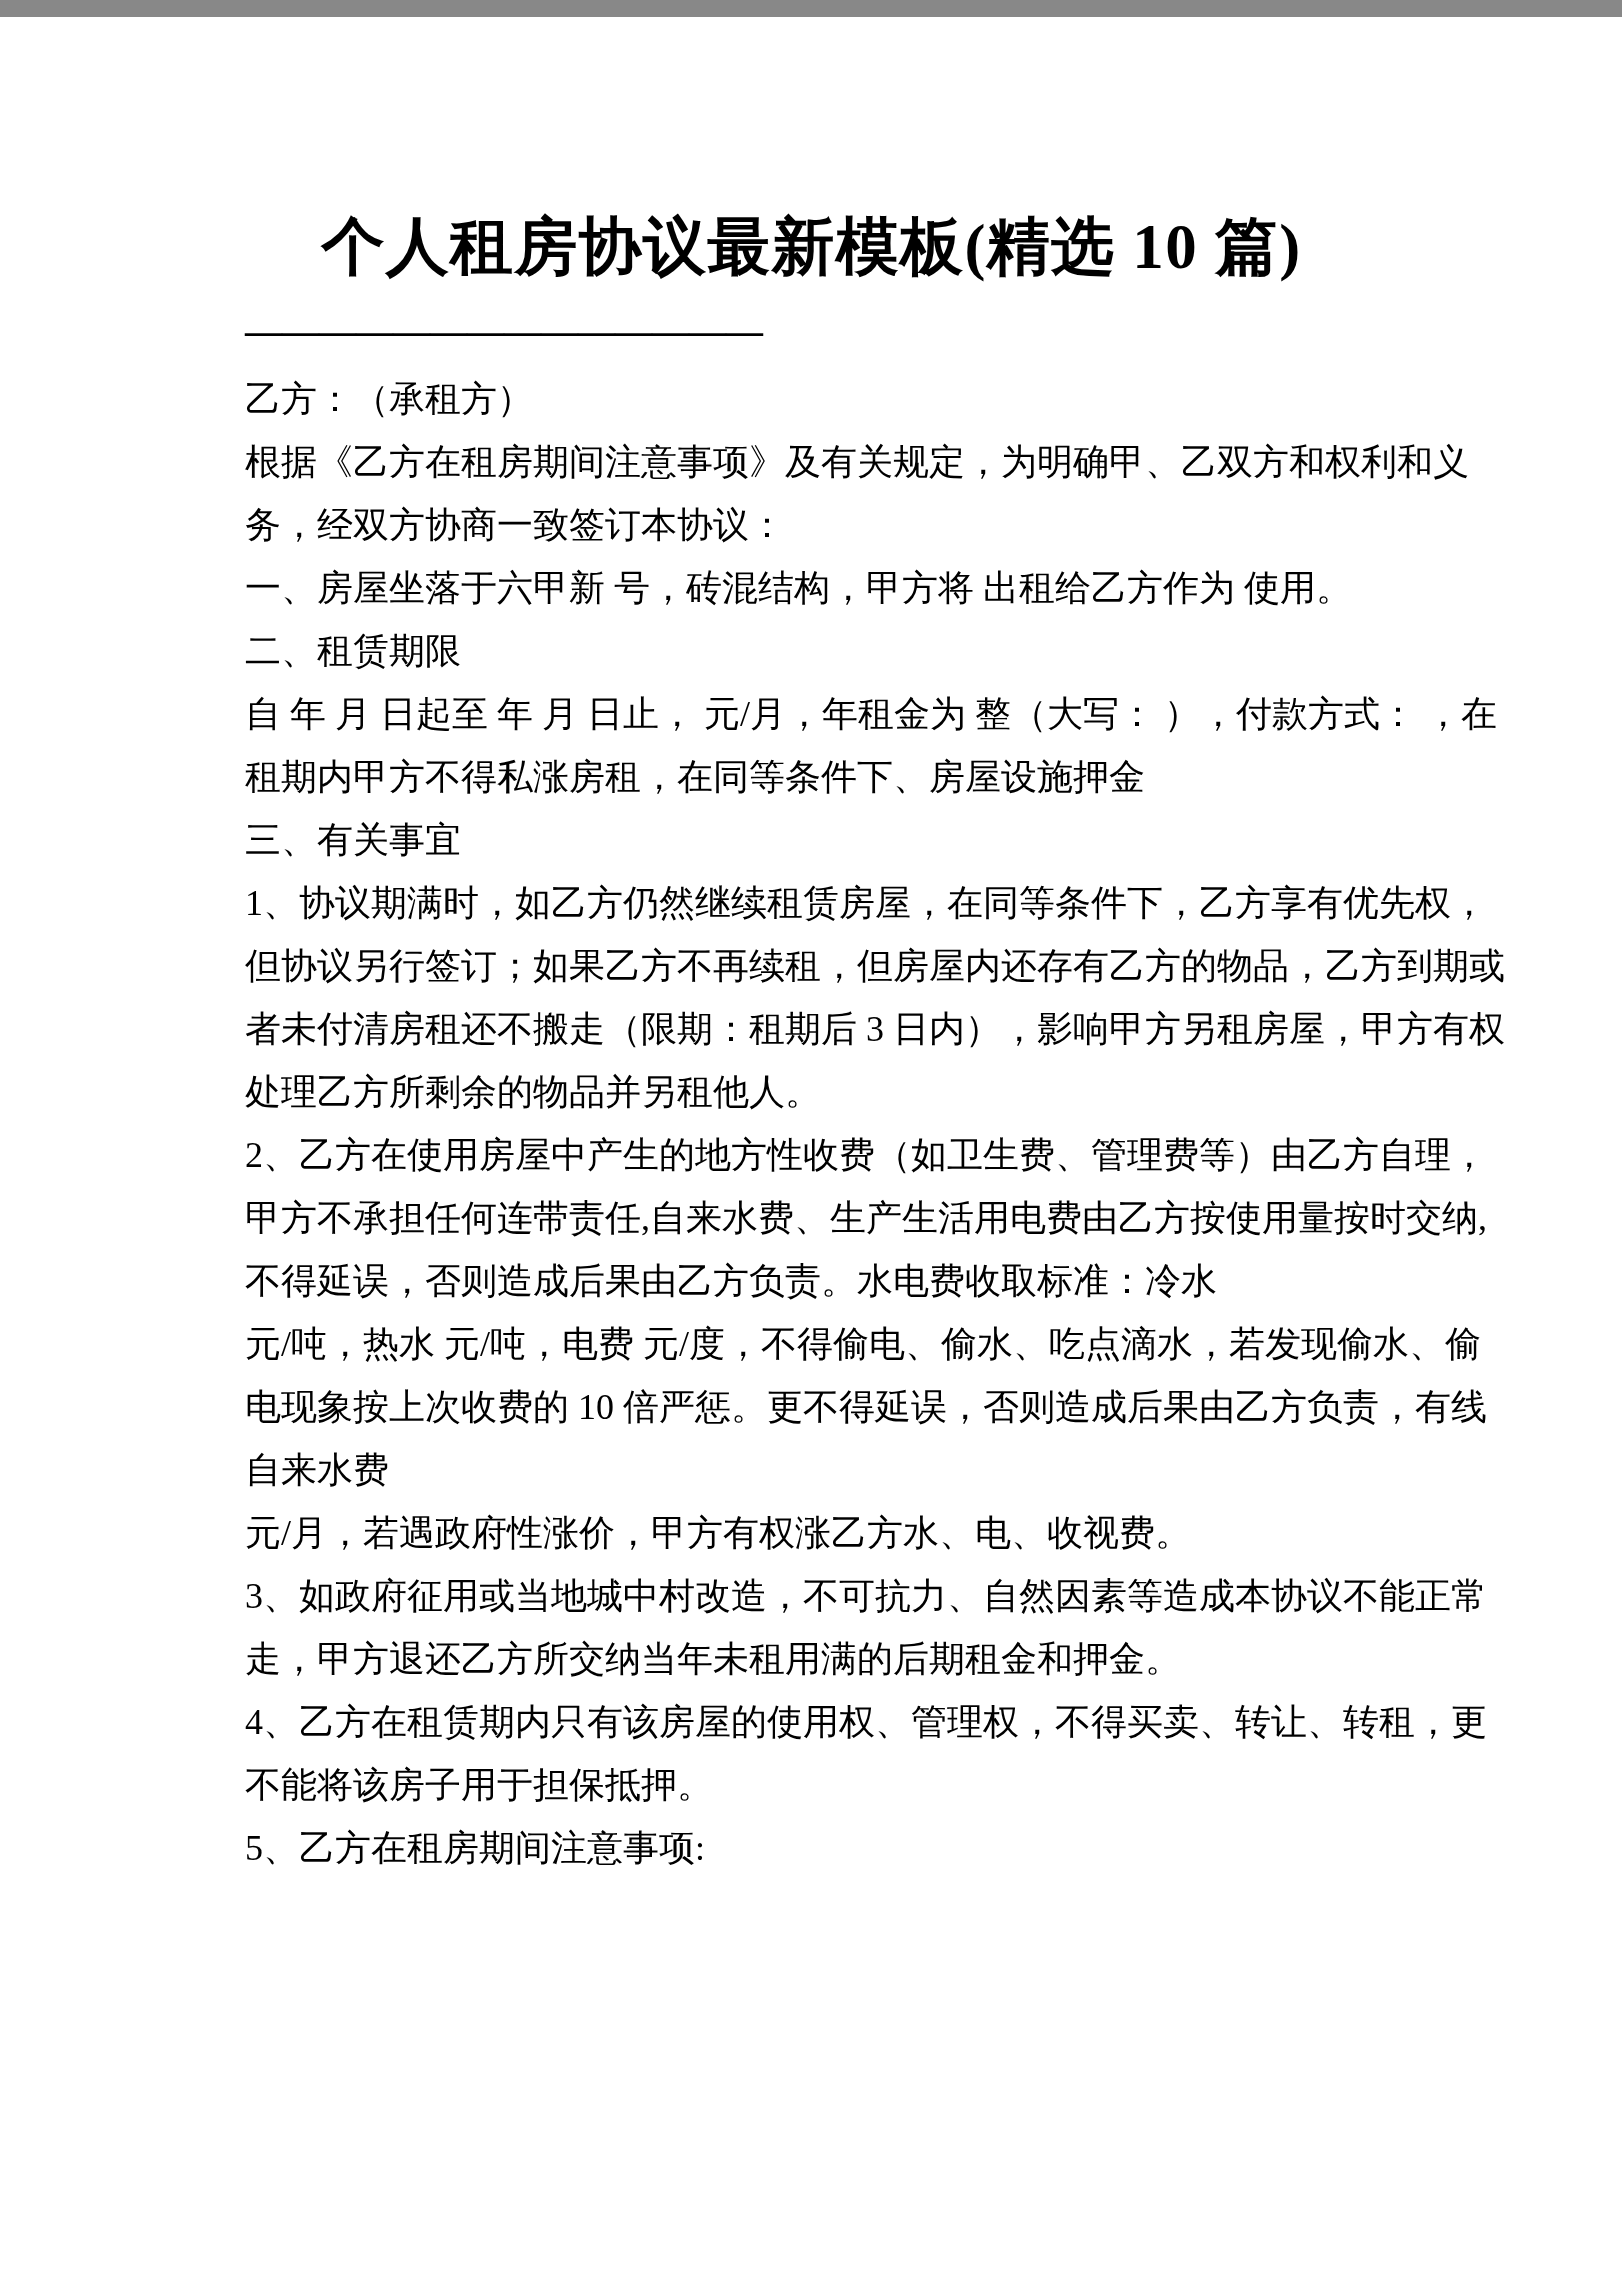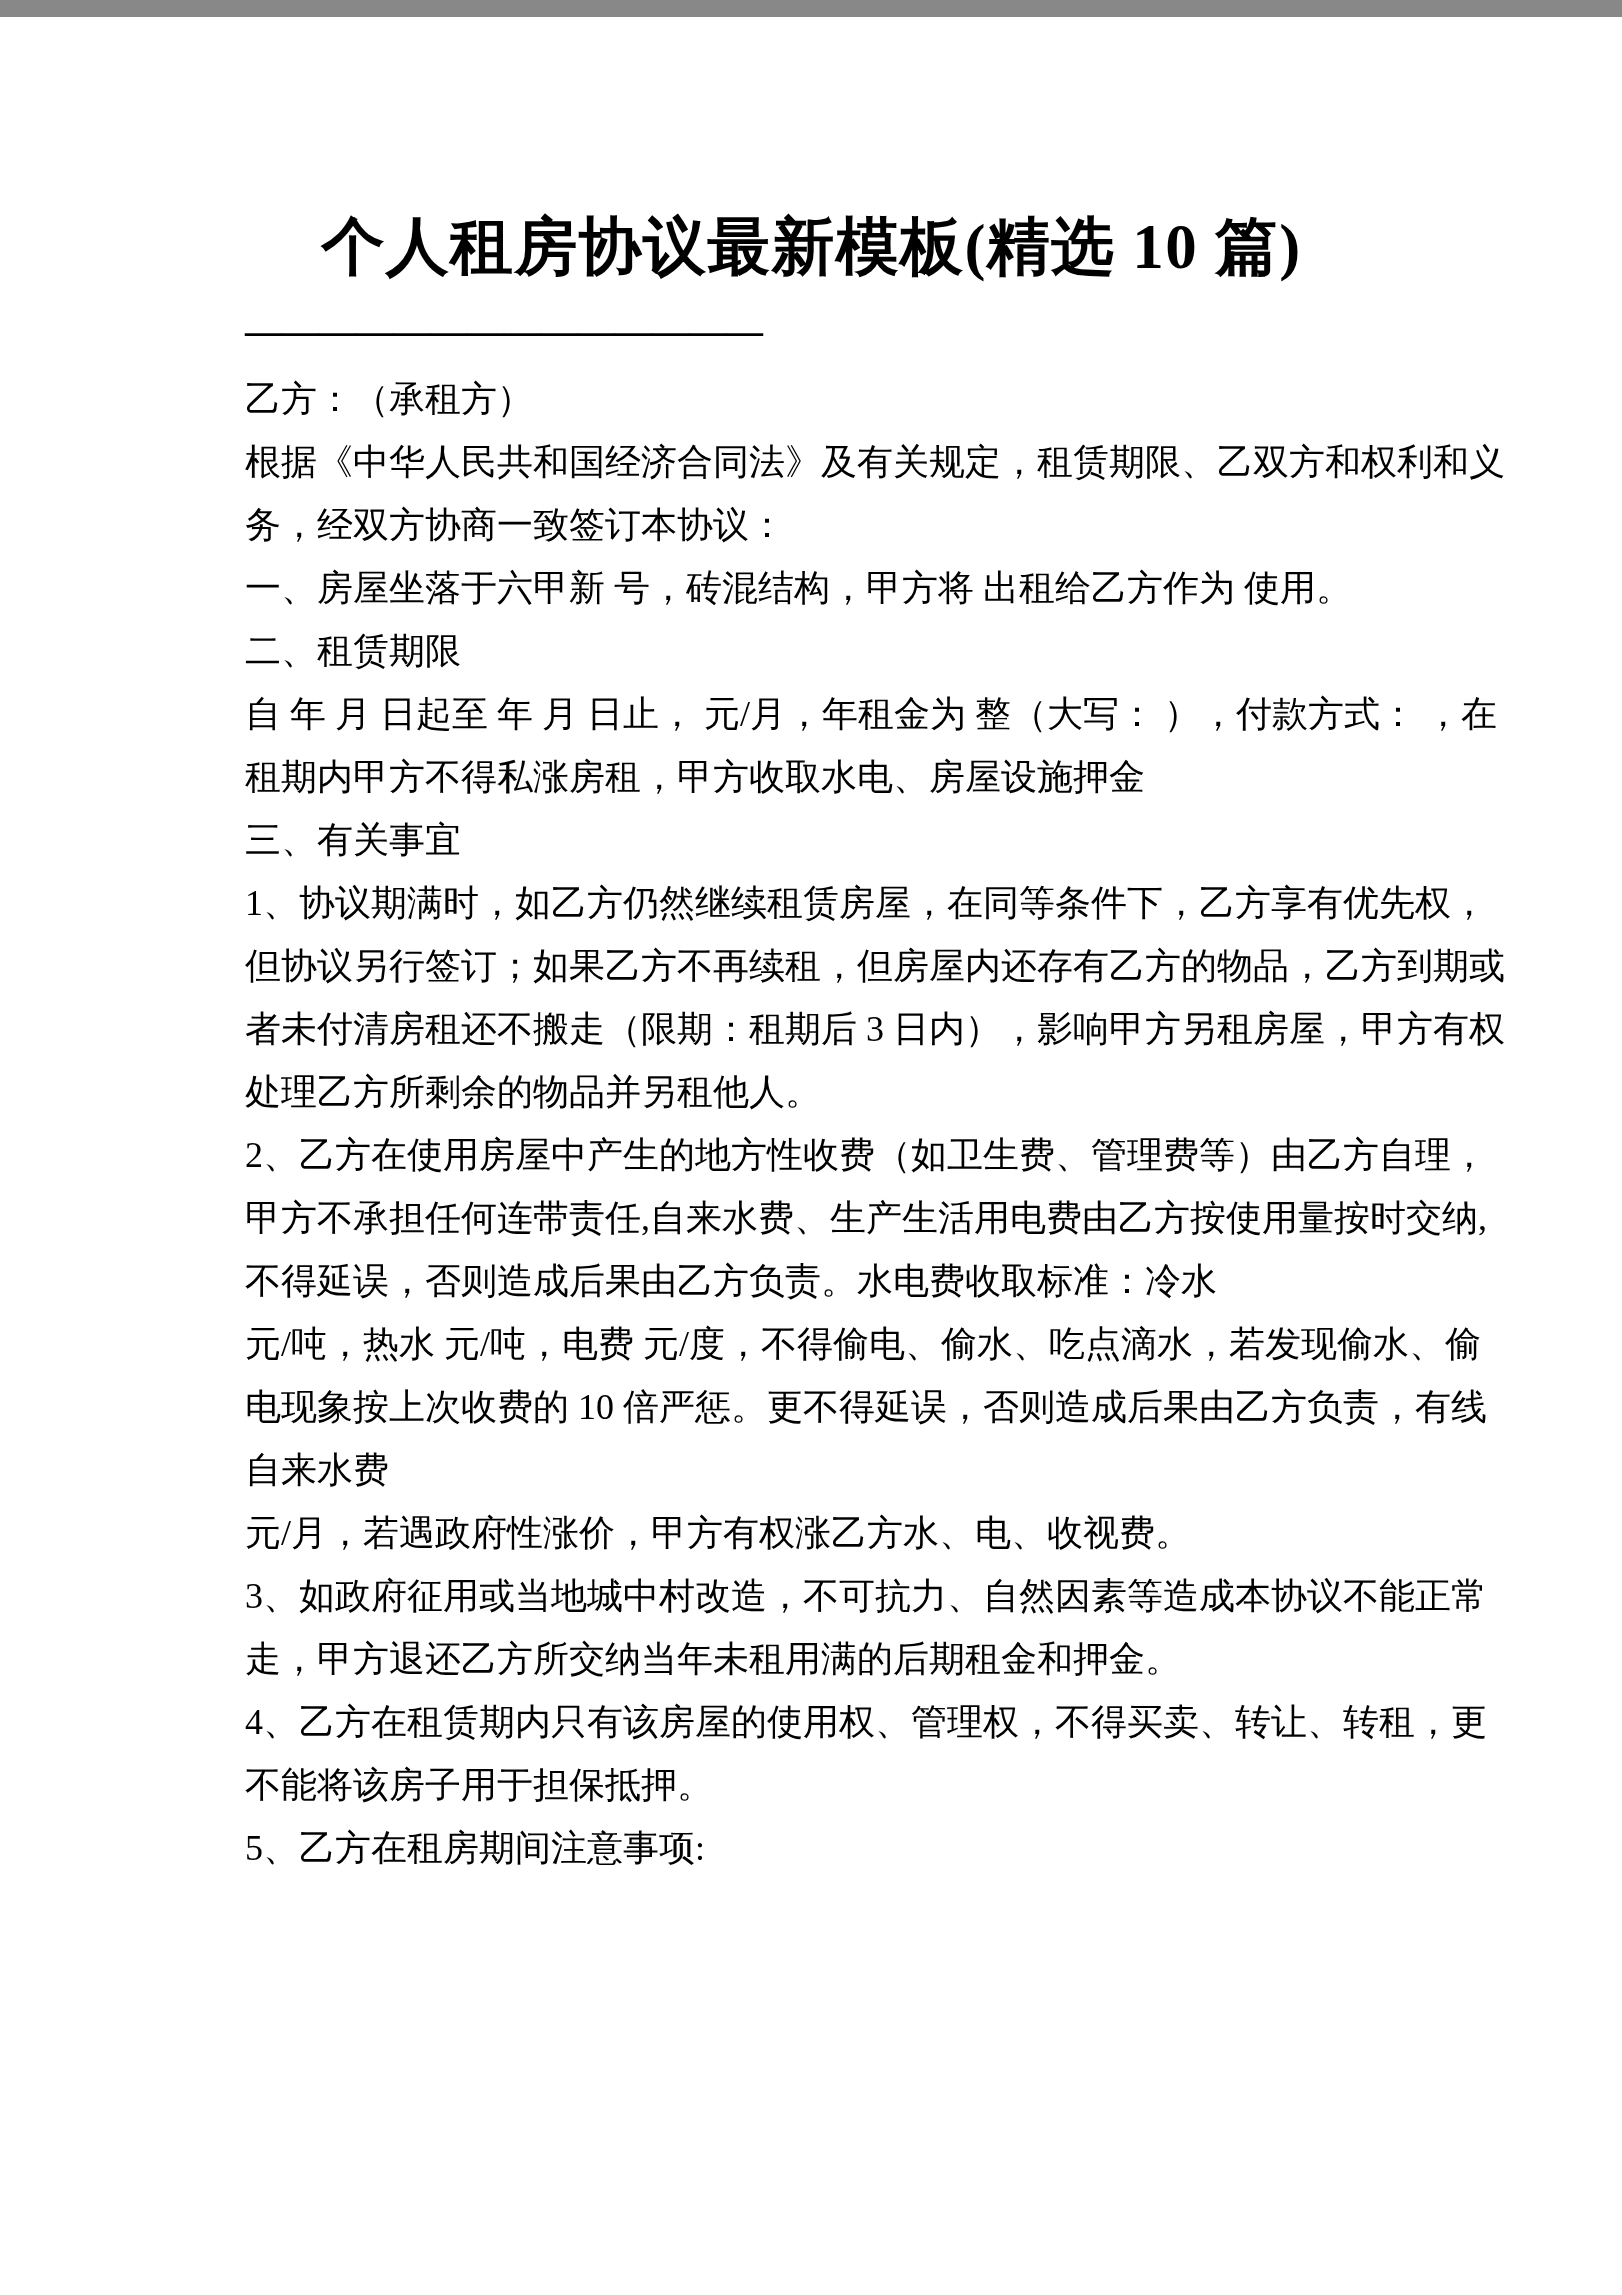--- a/index.html
+++ b/index.html
@@ -55,26 +55,26 @@
   }
 </style>
 </head>
 <body>
 
 <div class="page">
   <div class="doc-title">个人租房协议最新模板(精选 10 篇)</div>
   <div class="title-underline">——————————————</div>
   <div class="body-lines">
     <div class="line">乙方：（承租方）</div>
-    <div class="line">根据《中华人民共和国经济合同法》及有关规定，租赁期限、乙双方和权利和义</div>
+    <div class="line">根据《乙方在租房期间注意事项》及有关规定，为明确甲、乙双方和权利和义</div>
     <div class="line">务，经双方协商一致签订本协议：</div>
     <div class="line">一、房屋坐落于六甲新 号，砖混结构，甲方将 出租给乙方作为 使用。</div>
     <div class="line">二、租赁期限</div>
     <div class="line">自 年 月 日起至 年 月 日止， 元/月，年租金为 整（大写： ），付款方式： ，在</div>
-    <div class="line">租期内甲方不得私涨房租，甲方收取水电、房屋设施押金</div>
+    <div class="line">租期内甲方不得私涨房租，在同等条件下、房屋设施押金</div>
     <div class="line">三、有关事宜</div>
     <div class="line">1、协议期满时，如乙方仍然继续租赁房屋，在同等条件下，乙方享有优先权，</div>
     <div class="line">但协议另行签订；如果乙方不再续租，但房屋内还存有乙方的物品，乙方到期或</div>
     <div class="line">者未付清房租还不搬走（限期：租期后 3 日内），影响甲方另租房屋，甲方有权</div>
     <div class="line">处理乙方所剩余的物品并另租他人。</div>
     <div class="line">2、乙方在使用房屋中产生的地方性收费（如卫生费、管理费等）由乙方自理，</div>
     <div class="line">甲方不承担任何连带责任,自来水费、生产生活用电费由乙方按使用量按时交纳,</div>
     <div class="line">不得延误，否则造成后果由乙方负责。水电费收取标准：冷水</div>
     <div class="line">元/吨，热水 元/吨，电费 元/度，不得偷电、偷水、吃点滴水，若发现偷水、偷</div>
     <div class="line">电现象按上次收费的 10 倍严惩。更不得延误，否则造成后果由乙方负责，有线</div>

